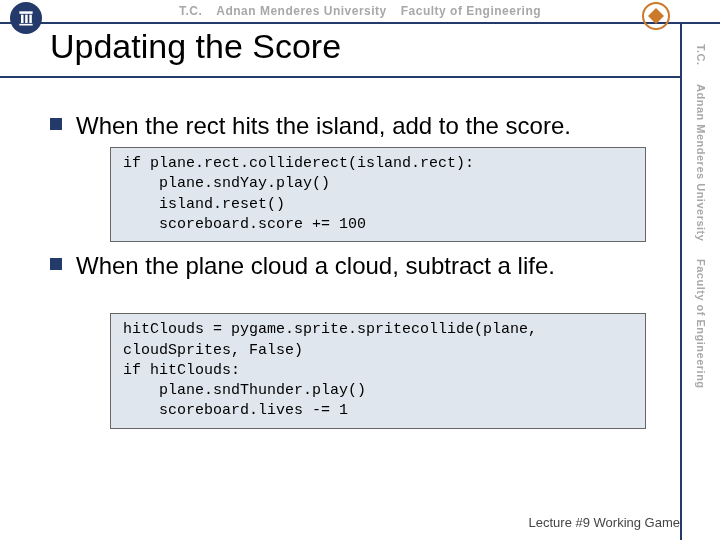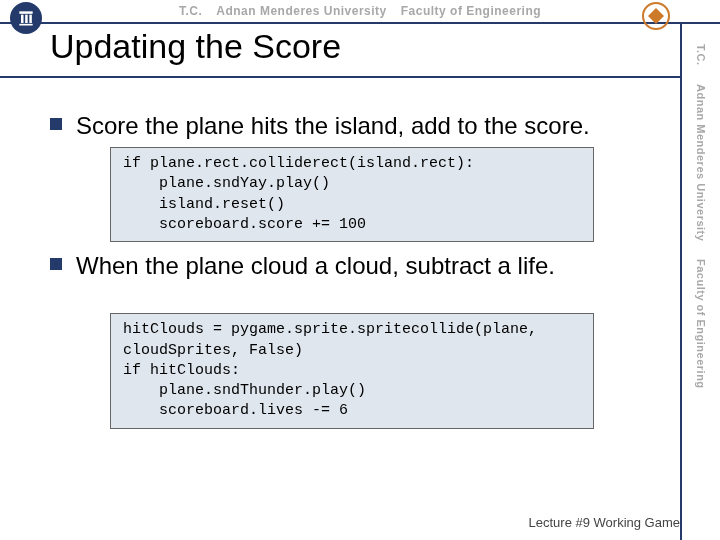--- a/index.html
+++ b/index.html
@@ -110,21 +110,21 @@
   .code-block {
     margin: 6px 0 8px 60px;
     background: #dfe6ee;
     border: 1px solid #666;
     padding: 6px 12px;
     font-family: "Courier New", monospace;
     font-size: 15px;
     color: #000;
     white-space: pre;
     line-height: 1.35;
-    width: 484px;
+    width: 536px;
   }
   .footer {
     position: absolute;
     bottom: 10px;
     left: 4px; right: 40px;
     text-align: right;
     font-size: 13px;
     color: #444;
   }
 </style>
@@ -157,36 +157,36 @@
   <span class="vt">Faculty of Engineering</span>
 </div>
 
 <div class="title">Updating the Score</div>
 <div class="title-underline"></div>
 
 <div class="content">
 
   <div class="bullet-row">
     <div class="bullet-sq"></div>
-    <div class="bullet-text">Score the plane hits the island, add to the score.</div>
+    <div class="bullet-text">When the rect hits the island, add to the score.</div>
   </div>
 
   <div class="code-block">if plane.rect.colliderect(island.rect):
     plane.sndYay.play()
     island.reset()
     scoreboard.score += 100</div>
 
   <div class="bullet-row">
     <div class="bullet-sq"></div>
     <div class="bullet-text">When the plane cloud a cloud, subtract a life.</div>
   </div>
 
   <div style="height:20px"></div>
 
   <div class="code-block">hitClouds = pygame.sprite.spritecollide(plane,
 cloudSprites, False)
 if hitClouds:
     plane.sndThunder.play()
-    scoreboard.lives -= 6</div>
+    scoreboard.lives -= 1</div>
 
 </div>
 
 <div class="footer">Lecture #9 Working Game</div>
 
 </body></html>

